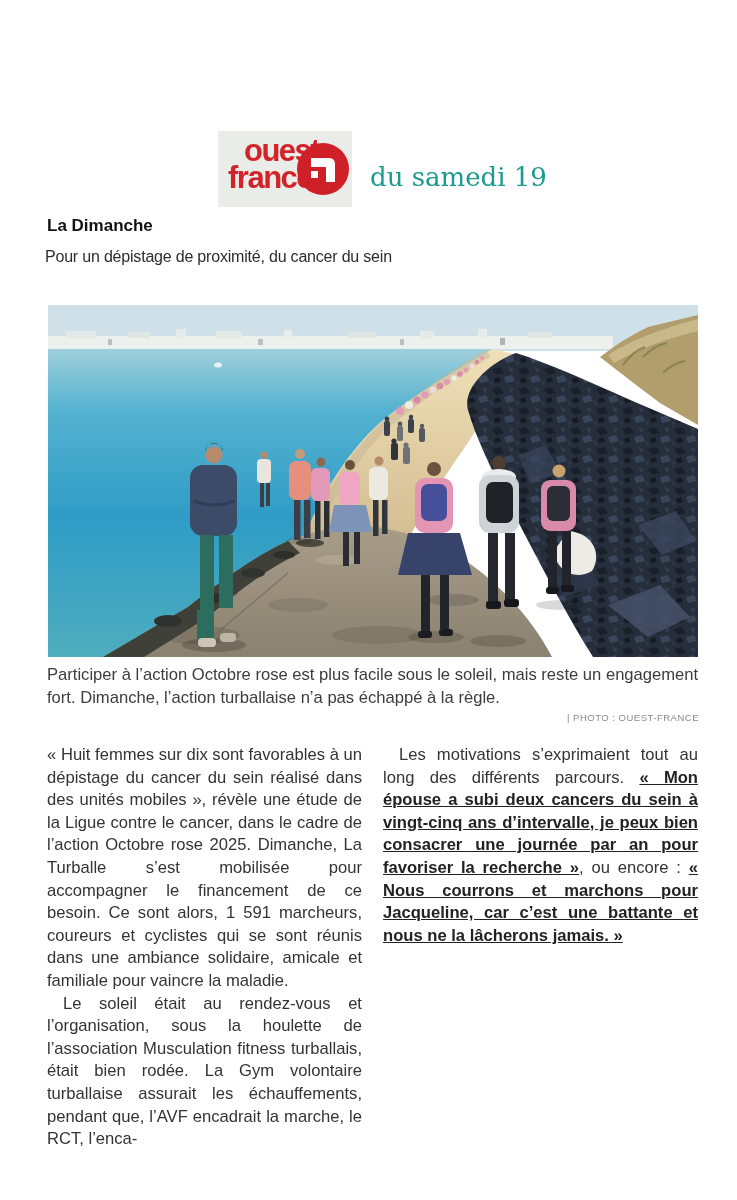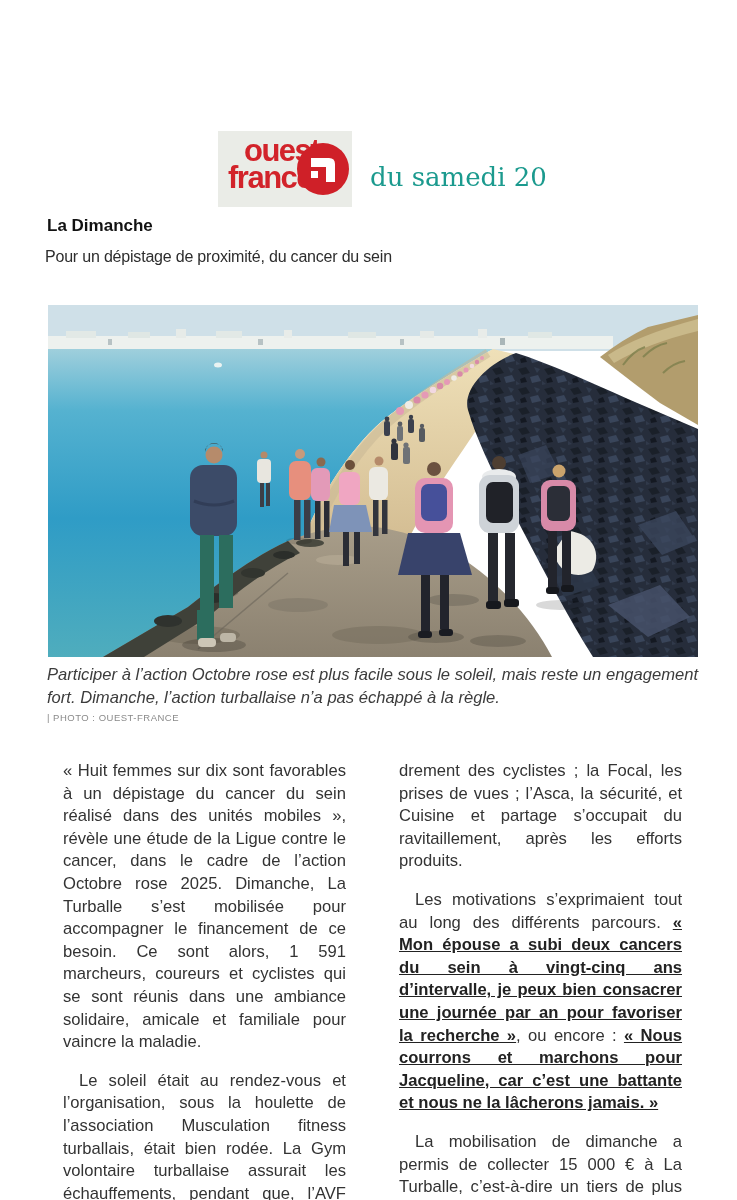--- a/index.html
+++ b/index.html
@@ -34,56 +34,56 @@
   }
   .headline{
     position:absolute;left:45px;top:248px;width:660px;margin:0;
     font-size:16px;font-weight:400;color:#2d2d2d;letter-spacing:-0.2px;
   }
   
   .photo-wrap{position:absolute;left:48px;top:305px;width:650px;height:352px;}
   
   .caption{
     position:absolute;left:47px;top:663px;width:652px;
-    font-style:italic;font-size:16.6px;line-height:23px;color:#3c3c3c;
+    font-size:16.6px;line-height:23px;color:#3c3c3c;
   }
   .credit{
     position:absolute;left:47px;top:712px;width:652px;
-    font-size:9.5px;letter-spacing:0.5px;
+    text-align:right;font-size:9.5px;letter-spacing:0.5px;
     color:#8a8a8a;text-transform:uppercase;
   }
   
   .cols{
     position:absolute;left:47px;top:744px;width:652px;
     display:flex;gap:21px;
   }
   .col{width:315px;
     font-size:16.6px;line-height:22.6px;color:#333333;
     text-align:justify;
   }
-  .col p{margin:16px;}
+  .col p{margin:0;}
   .col p.indent{text-indent:16px;}
   .col .bold{font-weight:bold;color:#222222;text-decoration:underline;}
 </style>
 </head>
 <body>
 
 <div class="masthead">
   <div class="logo-box">
     <div class="logo-text">
       <span class="l1">ouest</span>
       <span class="l2">france</span>
     </div>
     <svg class="logo-roundel" width="54" height="54" viewBox="-27 -27 54 54">
       <circle cx="0" cy="0" r="26" fill="#cf2028"></circle>
       <path d="M -12 -11 L 6 -11 Q 12 -11 12 -5 L 12 13 L 3 13 L 3 -2 L -12 -2 Z" fill="#ffffff"></path>
       <path d="M -12 2 L -5 2 L -5 9 L -12 9 Z" fill="#ffffff"></path>
     </svg>
   </div>
-  <span class="edition-date">du samedi 20</span>
+  <span class="edition-date">du samedi 19</span>
 </div>
 
 <div class="kicker">La Dimanche</div>
 <h1 class="headline">Pour un dépistage de proximité, du cancer du sein</h1>
 
 <div class="photo-wrap">
 <svg width="650" height="352" viewBox="0 0 650 352">
   <defs>
     <linearGradient id="seaG" x1="0" y1="0" x2="0" y2="1">
       <stop offset="0" stop-color="#9fcfdc"></stop>
@@ -302,17 +302,15 @@
 
 <div class="caption">Participer à l’action Octobre rose est plus facile sous le soleil, mais reste un engagement fort. Dimanche, l’action turballaise n’a pas échappé à la règle.</div>
 <div class="credit">| Photo : Ouest-France</div>
 
 <div class="cols">
   <div class="col" id="col-left">
       <p><span>« Huit femmes sur dix sont favorables à un dépistage du cancer du sein réalisé dans des unités mobiles », révèle une étude de la Ligue contre le cancer, dans le cadre de l’action Octobre rose 2025. Dimanche, La Turballe s’est mobilisée pour accompagner le financement de ce besoin. Ce sont alors, 1&nbsp;591 marcheurs, coureurs et cyclistes qui se sont réunis dans une ambiance solidaire, amicale et familiale pour vaincre la maladie.</span></p>
       <p class="indent"><span>Le soleil était au rendez-vous et l’organisation, sous la houlette de l’association Musculation fitness turballais, était bien rodée. La Gym volontaire turballaise assurait les échauffements, pendant que, l’AVF encadrait la marche, le RCT, l’enca-</span></p>
     </div>
   <div class="col" id="col-right">
-      <p><span>drement des cyclistes ; la Focal, les prises de vues ; l’Asca, la sécurité, et Cuisine et partage s’occupait du ravitaillement, après les efforts produits.</span></p>
       <p class="indent"><span>Les motivations s’exprimaient tout au long des différents parcours. </span><span class="bold">« Mon épouse a subi deux cancers du sein à vingt-cinq ans d’intervalle, je peux bien consacrer une journée par an pour favoriser la recherche »</span><span>, ou encore : </span><span class="bold">« Nous courrons et marchons pour Jacqueline, car c’est une battante et nous ne la lâcherons jamais. »</span></p>
-      <p class="indent"><span>La mobilisation de dimanche a permis de collecter 15&nbsp;000&nbsp;€ à La Turballe, c’est-à-dire un tiers de plus que l’an dernier.</span></p>
     </div>
 </div>
 
 </body></html>

